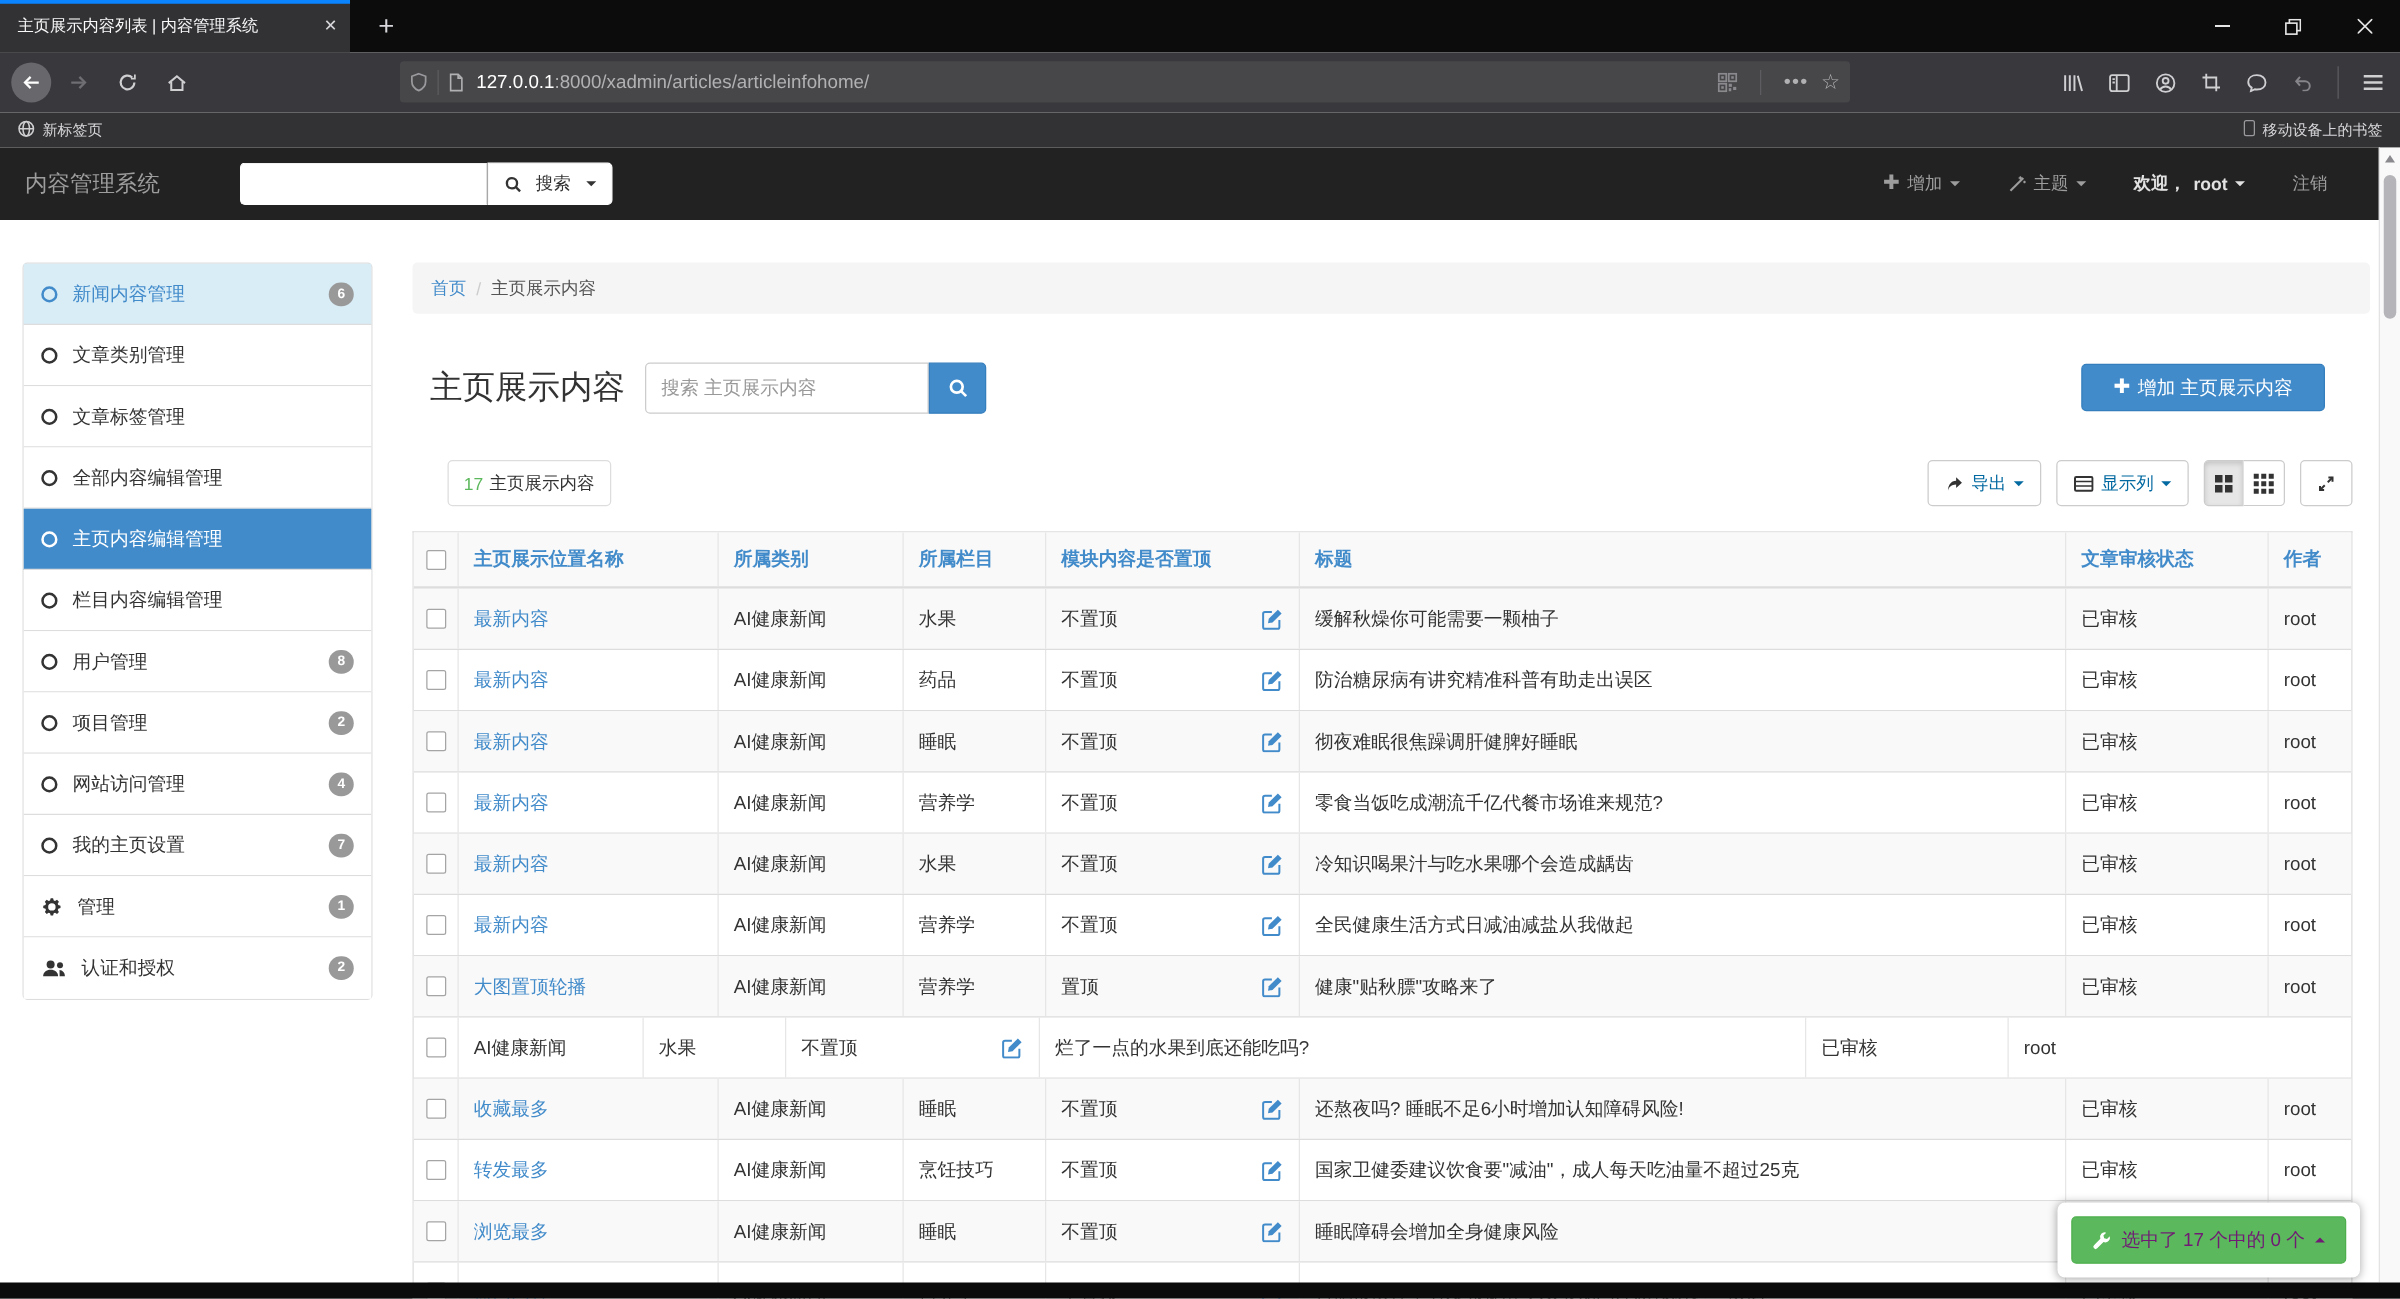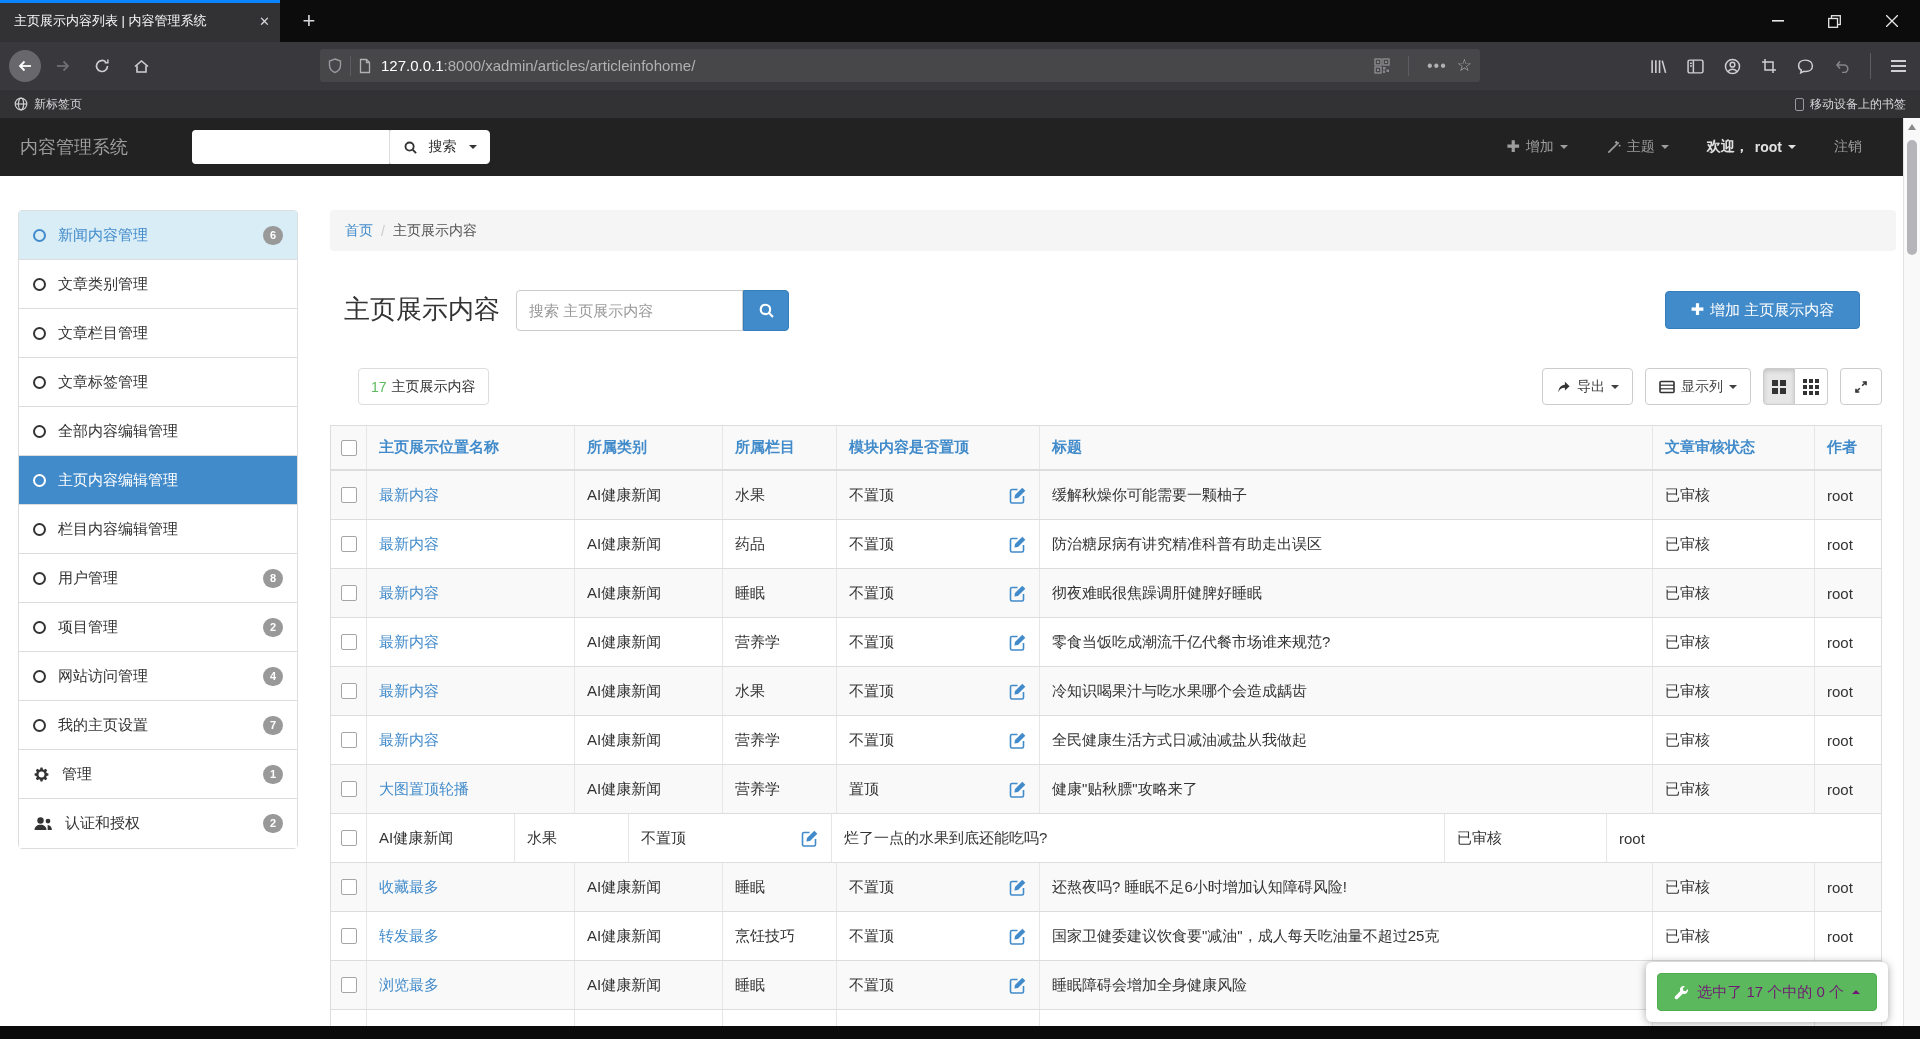--- a/index.html
+++ b/index.html
@@ -24,21 +24,21 @@
   .urlbar { position:absolute; left:320px; top:49px; width:1160px; height:33px; background:#474749; border-radius:3px; display:flex; align-items:center; padding:0 8px; }
   .urlbar .sep { width:1px; height:20px; background:#5c5c61; margin:0 8px; }
   .urltext { flex:1; font-size:15px; color:#b1b1b3; white-space:nowrap; overflow:hidden; }
   .urltext .host { color:#ffffff; }
   .url-right { display:flex; align-items:center; gap:10px; }
   .toolbar-right { position:absolute; right:14px; top:42px; height:48px; display:flex; align-items:center; gap:20px; }
   .toolbar-right .sep { width:1px; height:26px; background:#5c5c61; }
   .hamburger span { display:block; width:15px; height:2px; background:#d0d0d2; margin:3px 0; }
 
   .bookmarksbar { position:absolute; left:0; top:90px; width:1920px; height:28px; background:#323234; display:flex; align-items:center; padding:0 14px; }
-  .bm-item { display:flex; align-items:center; gap:6px; color:#d7d7db; font-size:12px; }
+  .bm-item { display:flex; gap:6px; color:#d7d7db; font-size:12px; }
   .bm-right { margin-left:auto; }
   .bm-mobile-icon { width:9px; height:13px; border:1.3px solid #9a9a9e; border-radius:2px; }
 
   
   .appnav { position:absolute; left:0; top:118px; width:1920px; height:58px; background:#222; }
   .brand { position:absolute; left:20px; top:0; height:58px; line-height:58px; color:#9d9d9d; font-size:18px; }
   .nav-search { position:absolute; left:192px; top:12px; height:34px; display:flex; }
   .nav-search input { width:198px; height:34px; border:1px solid #fff; border-right:1px solid #ddd; border-radius:4px 0 0 4px; padding:0 10px; font-size:14px; outline:none; font-family:inherit; }
   .nav-search button { width:100px; height:34px; background:#fff; border:1px solid #fff; border-radius:0 4px 4px 0; font-size:14px; color:#333; display:flex; align-items:center; justify-content:center; gap:12px; cursor:pointer; font-family:inherit; }
   .appnav-right { position:absolute; right:58px; top:0; height:58px; display:flex; align-items:center; gap:38px; }
@@ -69,21 +69,21 @@
   .content-search { position:absolute; left:516px; top:290px; height:41px; display:flex; }
   .content-search input { width:227px; height:41px; border:1px solid #ccc; border-radius:4px 0 0 4px; padding:0 12px; font-size:15px; color:#555; outline:none; font-family:inherit; }
   .content-search input::placeholder { color:#999; }
   .content-search button { width:46px; height:41px; background:#428bca; border:1px solid #357ebd; border-radius:0 4px 4px 0; display:flex; align-items:center; justify-content:center; cursor:pointer; }
   .add-btn { position:absolute; left:1665px; top:291px; width:195px; height:38px; background:#428bca; border:1px solid #357ebd; border-radius:4px; color:#fff; font-size:15px; display:flex; align-items:center; justify-content:center; gap:6px; cursor:pointer; font-family:inherit; }
 
   .count-box { position:absolute; left:330px; top:368px; height:37px; border:1px solid #ddd; border-radius:4px; display:flex; align-items:center; padding:0 12px; font-size:14px; gap:5px; background:#fff;margin-left:28px; }
   .count-num { color:#5cb85c; }
   .count-label { color:#333; }
   .tools-right { position:absolute; right:38px; top:368px; height:37px; display:flex; align-items:center; gap:12px; }
-  .btn-white { height:37px; background:#fff; border:1px solid #ccc; border-radius:4px; color:#404040; font-size:14px; display:flex; align-items:center; justify-content:center; gap:6px; padding:0 13px; cursor:pointer; font-family:inherit; }
+  .btn-white { height:37px; background:#fff; border:1px solid #ccc; border-radius:4px; color:#0369a1; font-size:14px; display:flex; align-items:center; justify-content:center; gap:6px; padding:0 13px; cursor:pointer; font-family:inherit; }
   .btn-group { display:flex; }
   .btn-group .btn-white { border-radius:0; padding:0 8px; }
   .btn-group .btn-white:first-child { border-radius:4px 0 0 4px; }
   .btn-group .btn-white:last-child { border-radius:0 4px 4px 0; border-left:none; }
   .btn-white.pressed { background:#e6e6e6; box-shadow:inset 0 2px 4px rgba(0,0,0,.15); }
   .grid4 { display:grid; grid-template-columns:6px 6px; grid-gap:2px; }
   .grid4 span { width:6px; height:6px; background:#333; }
   .grid9 { display:grid; grid-template-columns:4px 4px 4px; grid-gap:2px; }
   .grid9 span { width:4px; height:4px; background:#333; }
 
@@ -320,24 +320,20 @@
       <span class="ring"></span>
       <span class="side-label">新闻内容管理</span>
       <span class="badge">6</span>
     </div>
     <div class="side-item">
       <span class="ring"></span>
       <span class="side-label">文章类别管理</span>
     </div>
     <div class="side-item">
       <span class="ring"></span>
-      <span class="side-label">文章栏目管理</span>
-    </div>
-    <div class="side-item">
-      <span class="ring"></span>
       <span class="side-label">文章标签管理</span>
     </div>
     <div class="side-item">
       <span class="ring"></span>
       <span class="side-label">全部内容编辑管理</span>
     </div>
     <div class="side-item active">
       <span class="ring"></span>
       <span class="side-label">主页内容编辑管理</span>
     </div>

